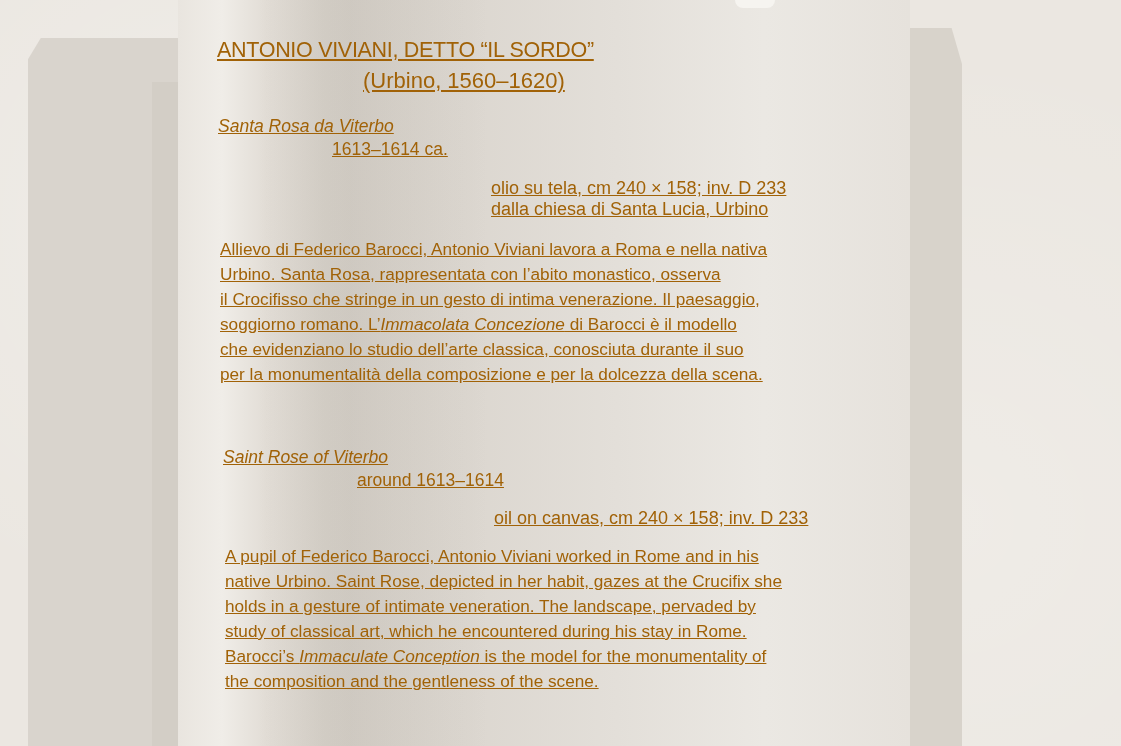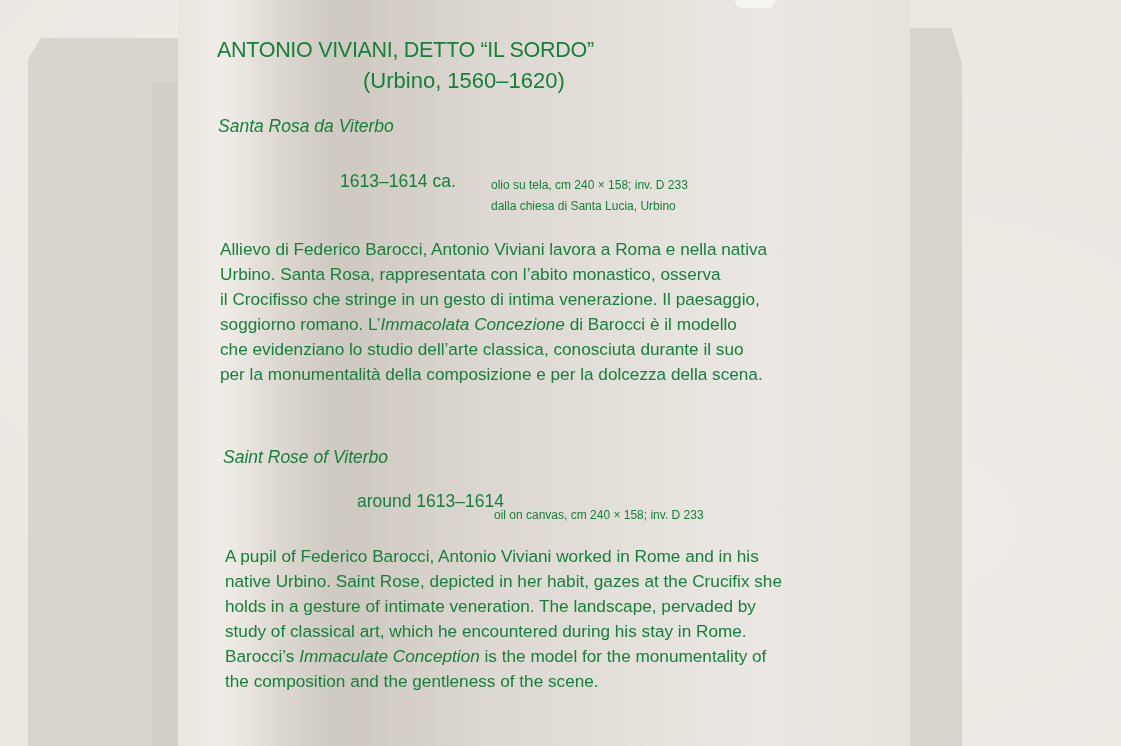--- a/index.html
+++ b/index.html
@@ -34,60 +34,60 @@
     background:linear-gradient(90deg,#e9e5df 0%, #f0ede8 6%, #e2ddd6 12%, #d9d4cc 20%, #dcd7d0 40%, #e3dfd9 60%, #ebe8e3 80%, #e6e2dc 100%);
   }
   .panel::before {
     content:""; position:absolute; left:80px; top:0; width:230px; height:100%;
     background:linear-gradient(90deg, rgba(0,0,0,0) 0%, rgba(110,100,90,0.10) 40%, rgba(0,0,0,0) 100%);
   }
   .pin {
     position:absolute; left:735px; top:0; width:40px; height:8px;
     background:#f6f4f0; border-radius:0 0 20px 20px;
   }
-  .t { position:absolute; color:#15803d; white-space:nowrap; }
+  .t { position:absolute; color:#a16207; white-space:nowrap;text-decoration:underline; }
   .title { left:217px; top:38px; font-size:21.5px; letter-spacing:-0.3px; }
   .dates { left:363px; top:68px; font-size:22px; }
   .work-title { font-style:italic; font-size:17.5px; }
   .work-date { font-size:17.5px; }
-  .tech { font-size:12px;text-align:right; }
+  .tech { font-size:18px;text-align:right; }
   .para { font-size:17.2px; line-height:25px; white-space:normal; }
   .para p { margin:0; white-space:nowrap; }
   em { font-style:italic; }
 </style>
 </head>
 <body>
 
 <div class="wall"></div>
 <div class="shadow-left"></div>
 <div class="shadow-left2"></div>
 <div class="shadow-right"></div>
 
 <div class="panel"></div>
 <div class="pin"></div>
 
 <div class="t title">ANTONIO VIVIANI, DETTO “IL SORDO”</div>
 <div class="t dates">(Urbino, 1560–1620)</div>
 
 <div class="t work-title" style="left:218px;top:116px;">Santa Rosa da Viterbo</div>
-<div class="t work-date" style="left:340px;top:139px;margin-top:32px;">1613–1614 ca.</div>
+<div class="t work-date" style="left:332px;top:139px;">1613–1614 ca.</div>
 <div class="t tech" style="left:491px;top:178px;">olio su tela, cm 240 × 158; inv. D 233</div>
 <div class="t tech" style="left:491px;top:199px;">dalla chiesa di Santa Lucia, Urbino</div>
 
 <div class="t para" style="left:220px;top:237px;">
   <p><span>Allievo di Federico Barocci, Antonio Viviani lavora a Roma e nella nativa</span></p>
   <p><span>Urbino. Santa Rosa, rappresentata con l’abito monastico, osserva</span></p>
   <p><span>il Crocifisso che stringe in un gesto di intima venerazione. Il paesaggio,</span></p>
   <p><span>soggiorno romano. L’</span><em>Immacolata Concezione</em><span> di Barocci è il modello</span></p>
   <p><span>che evidenziano lo studio dell’arte classica, conosciuta durante il suo</span></p>
   <p><span>per la monumentalità della composizione e per la dolcezza della scena.</span></p>
 </div>
 
 <div class="t work-title" style="left:223px;top:447px;">Saint Rose of Viterbo</div>
-<div class="t work-date" style="left:357px;top:470px;margin-top:21px;">around 1613–1614</div>
+<div class="t work-date" style="left:357px;top:470px;">around 1613–1614</div>
 <div class="t tech" style="left:494px;top:508px;">oil on canvas, cm 240 × 158; inv. D 233</div>
 
 <div class="t para" style="left:225px;top:544px;">
   <p><span>A pupil of Federico Barocci, Antonio Viviani worked in Rome and in his</span></p>
   <p><span>native Urbino. Saint Rose, depicted in her habit, gazes at the Crucifix she</span></p>
   <p><span>holds in a gesture of intimate veneration. The landscape, pervaded by</span></p>
   <p><span>study of classical art, which he encountered during his stay in Rome.</span></p>
   <p><span>Barocci’s </span><em>Immaculate Conception</em><span> is the model for the monumentality of</span></p>
   <p><span>the composition and the gentleness of the scene.</span></p>
 </div>

